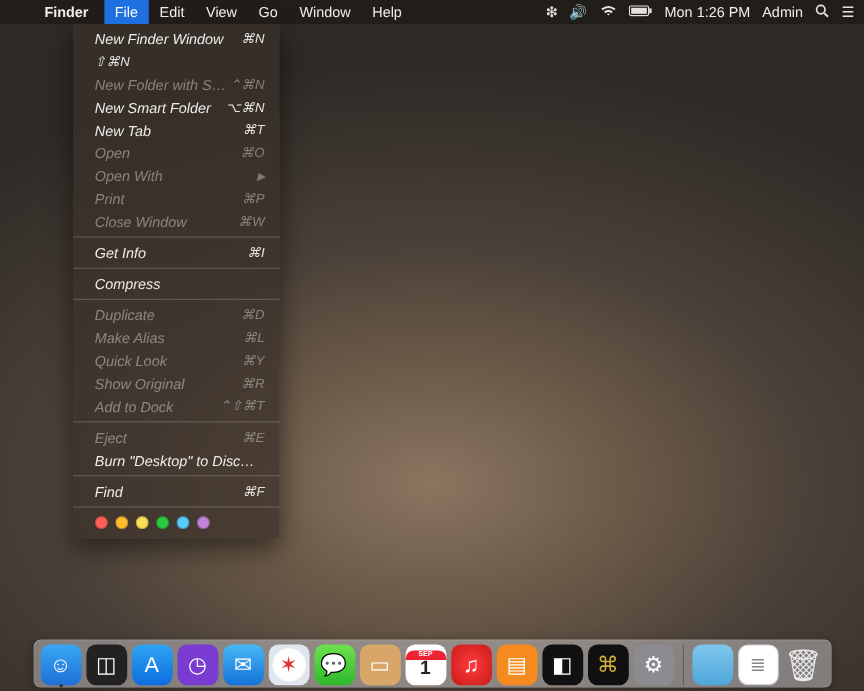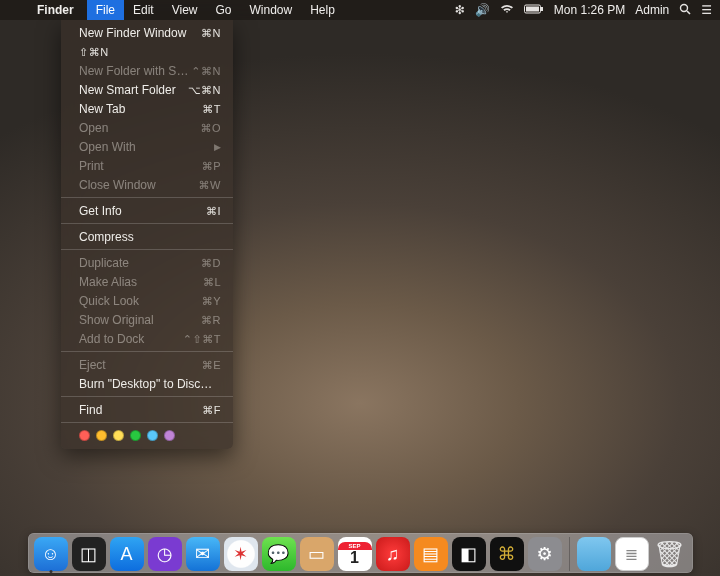--- a/index.html
+++ b/index.html
@@ -25,21 +25,21 @@
   .menubar .mitem.active { background: #1e6fe0; color: #fff; }
   .statusicon { font-size: 12px; opacity: .95; }
   .clock { font-size: 12px; }
   
   .dropdown {
     position: absolute; top: 20px; left: 61px; width: 172px;
     background: rgba(58,48,42,0.72); backdrop-filter: blur(10px);
     border-radius: 0 0 5px 5px; box-shadow: 0 8px 22px rgba(0,0,0,.5);
     color: #efede9; font-size: 12px; padding: 3px 0 6px; z-index: 9;
   }
-  .dropdown .row { display: flex; align-items: center; padding: 1.5px 12px 1.5px 18px; line-height: 16px; }
+  .dropdown .row { display: flex; align-items: center; padding: 1.5px 12px 1.5px 18px; line-height: 16px; font-style: italic; }
   .dropdown .row .label { flex: 1; white-space: nowrap; overflow: hidden; text-overflow: ellipsis; }
   .dropdown .row .sc { color: inherit; opacity: .95; font-size: 11px; letter-spacing: .5px; }
   .dropdown .row.dim { color: rgba(235,230,225,.45); }
   .dropdown .sep { height: 1px; background: rgba(255,255,255,.18); margin: 3px 0; }
   .dropdown .tags { display: flex; gap: 6px; padding: 4px 0 2px 18px; }
   .tagdot { width: 11px; height: 11px; border-radius: 50%; border: 0.5px solid rgba(0,0,0,.25); }
   .arrow { font-size: 9px; opacity: .85; }
   
   .dock-wrap { position: absolute; bottom: 3px; left: 0; right: 0; display: flex; justify-content: center; z-index: 5;}
   .dock {

